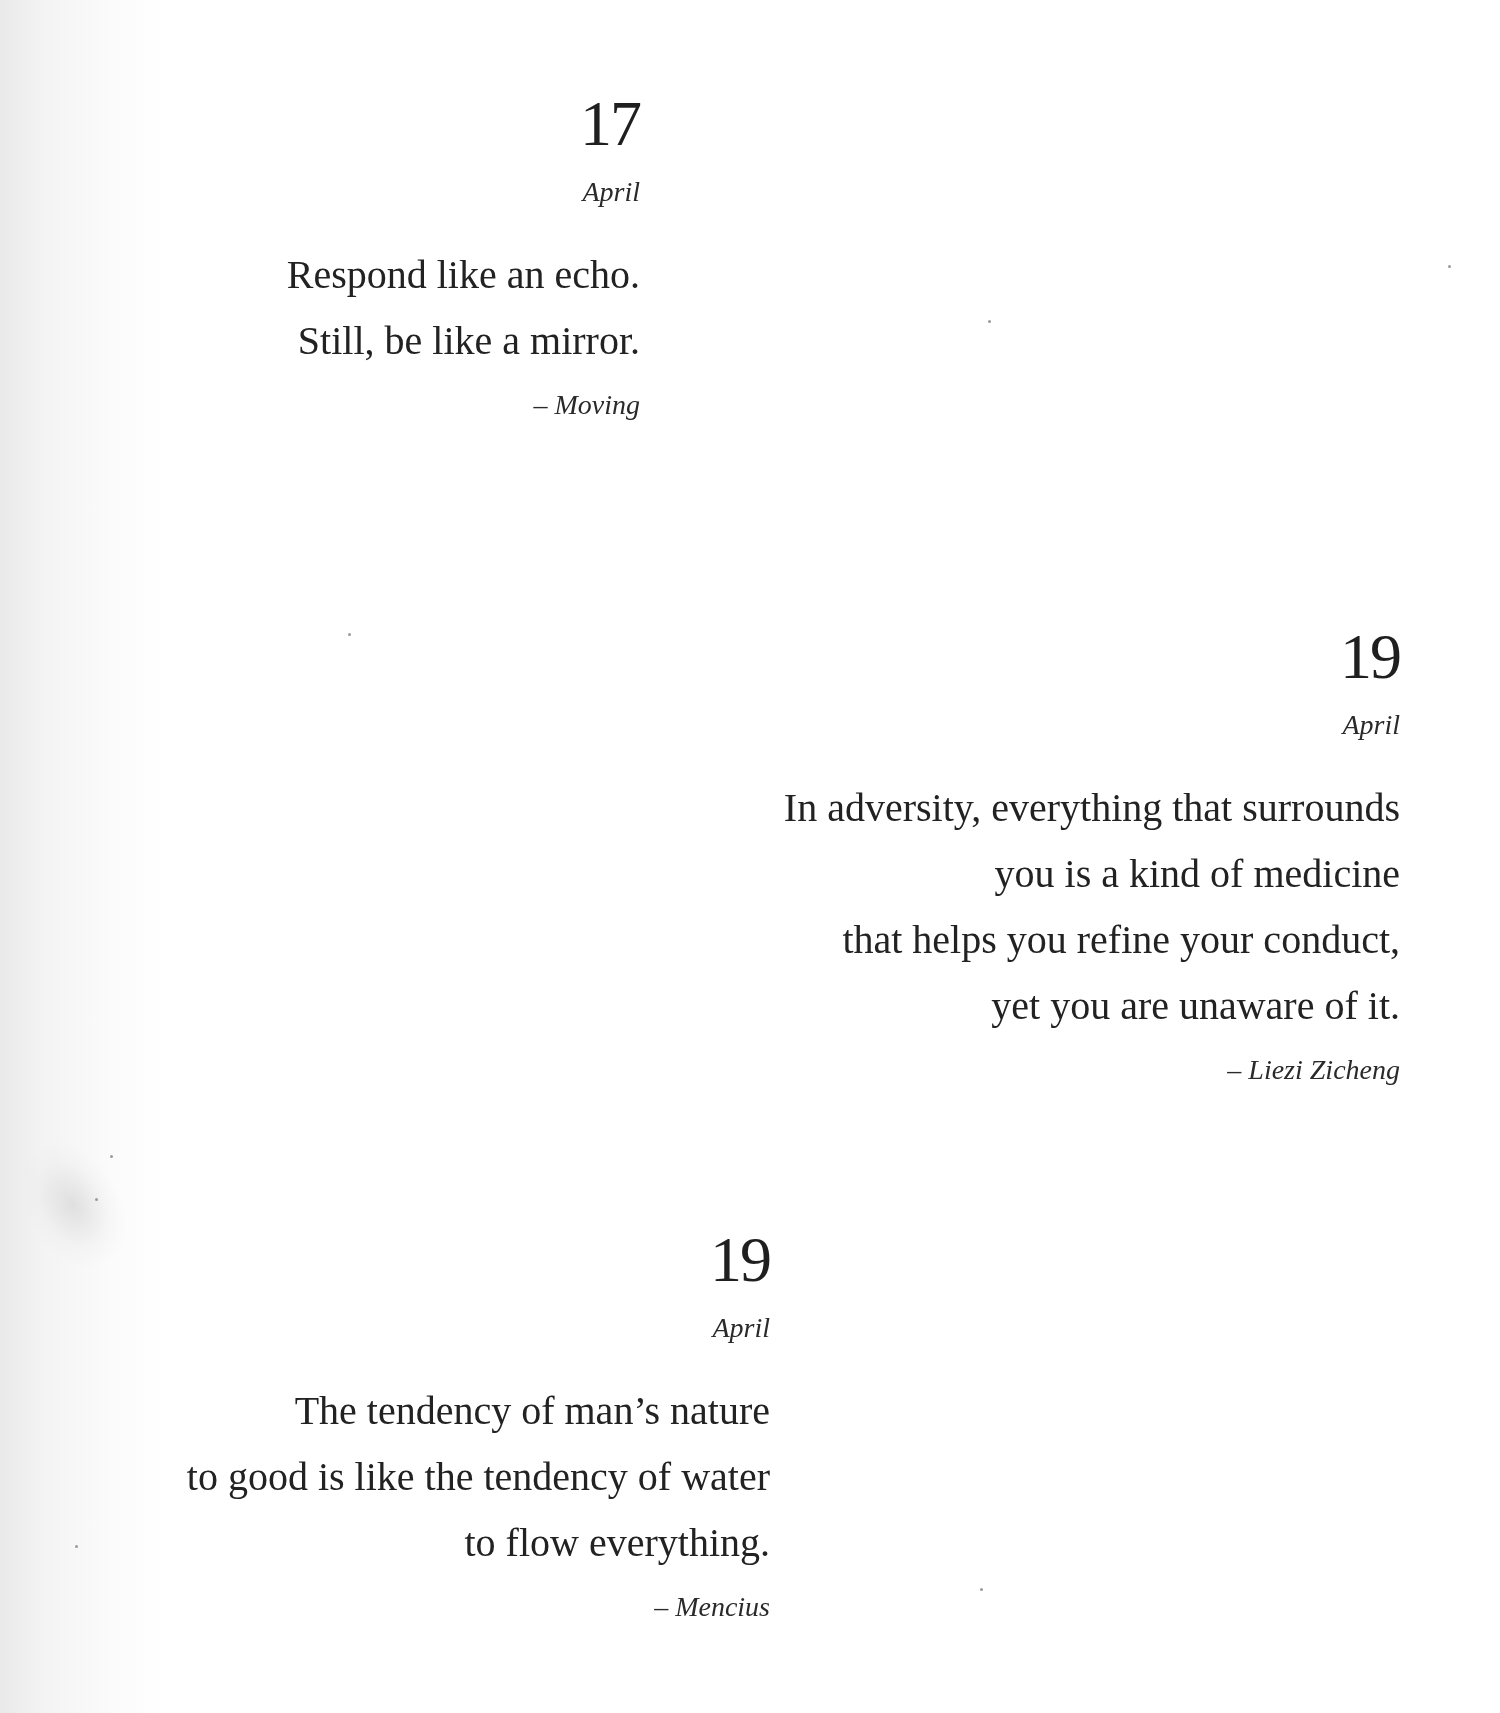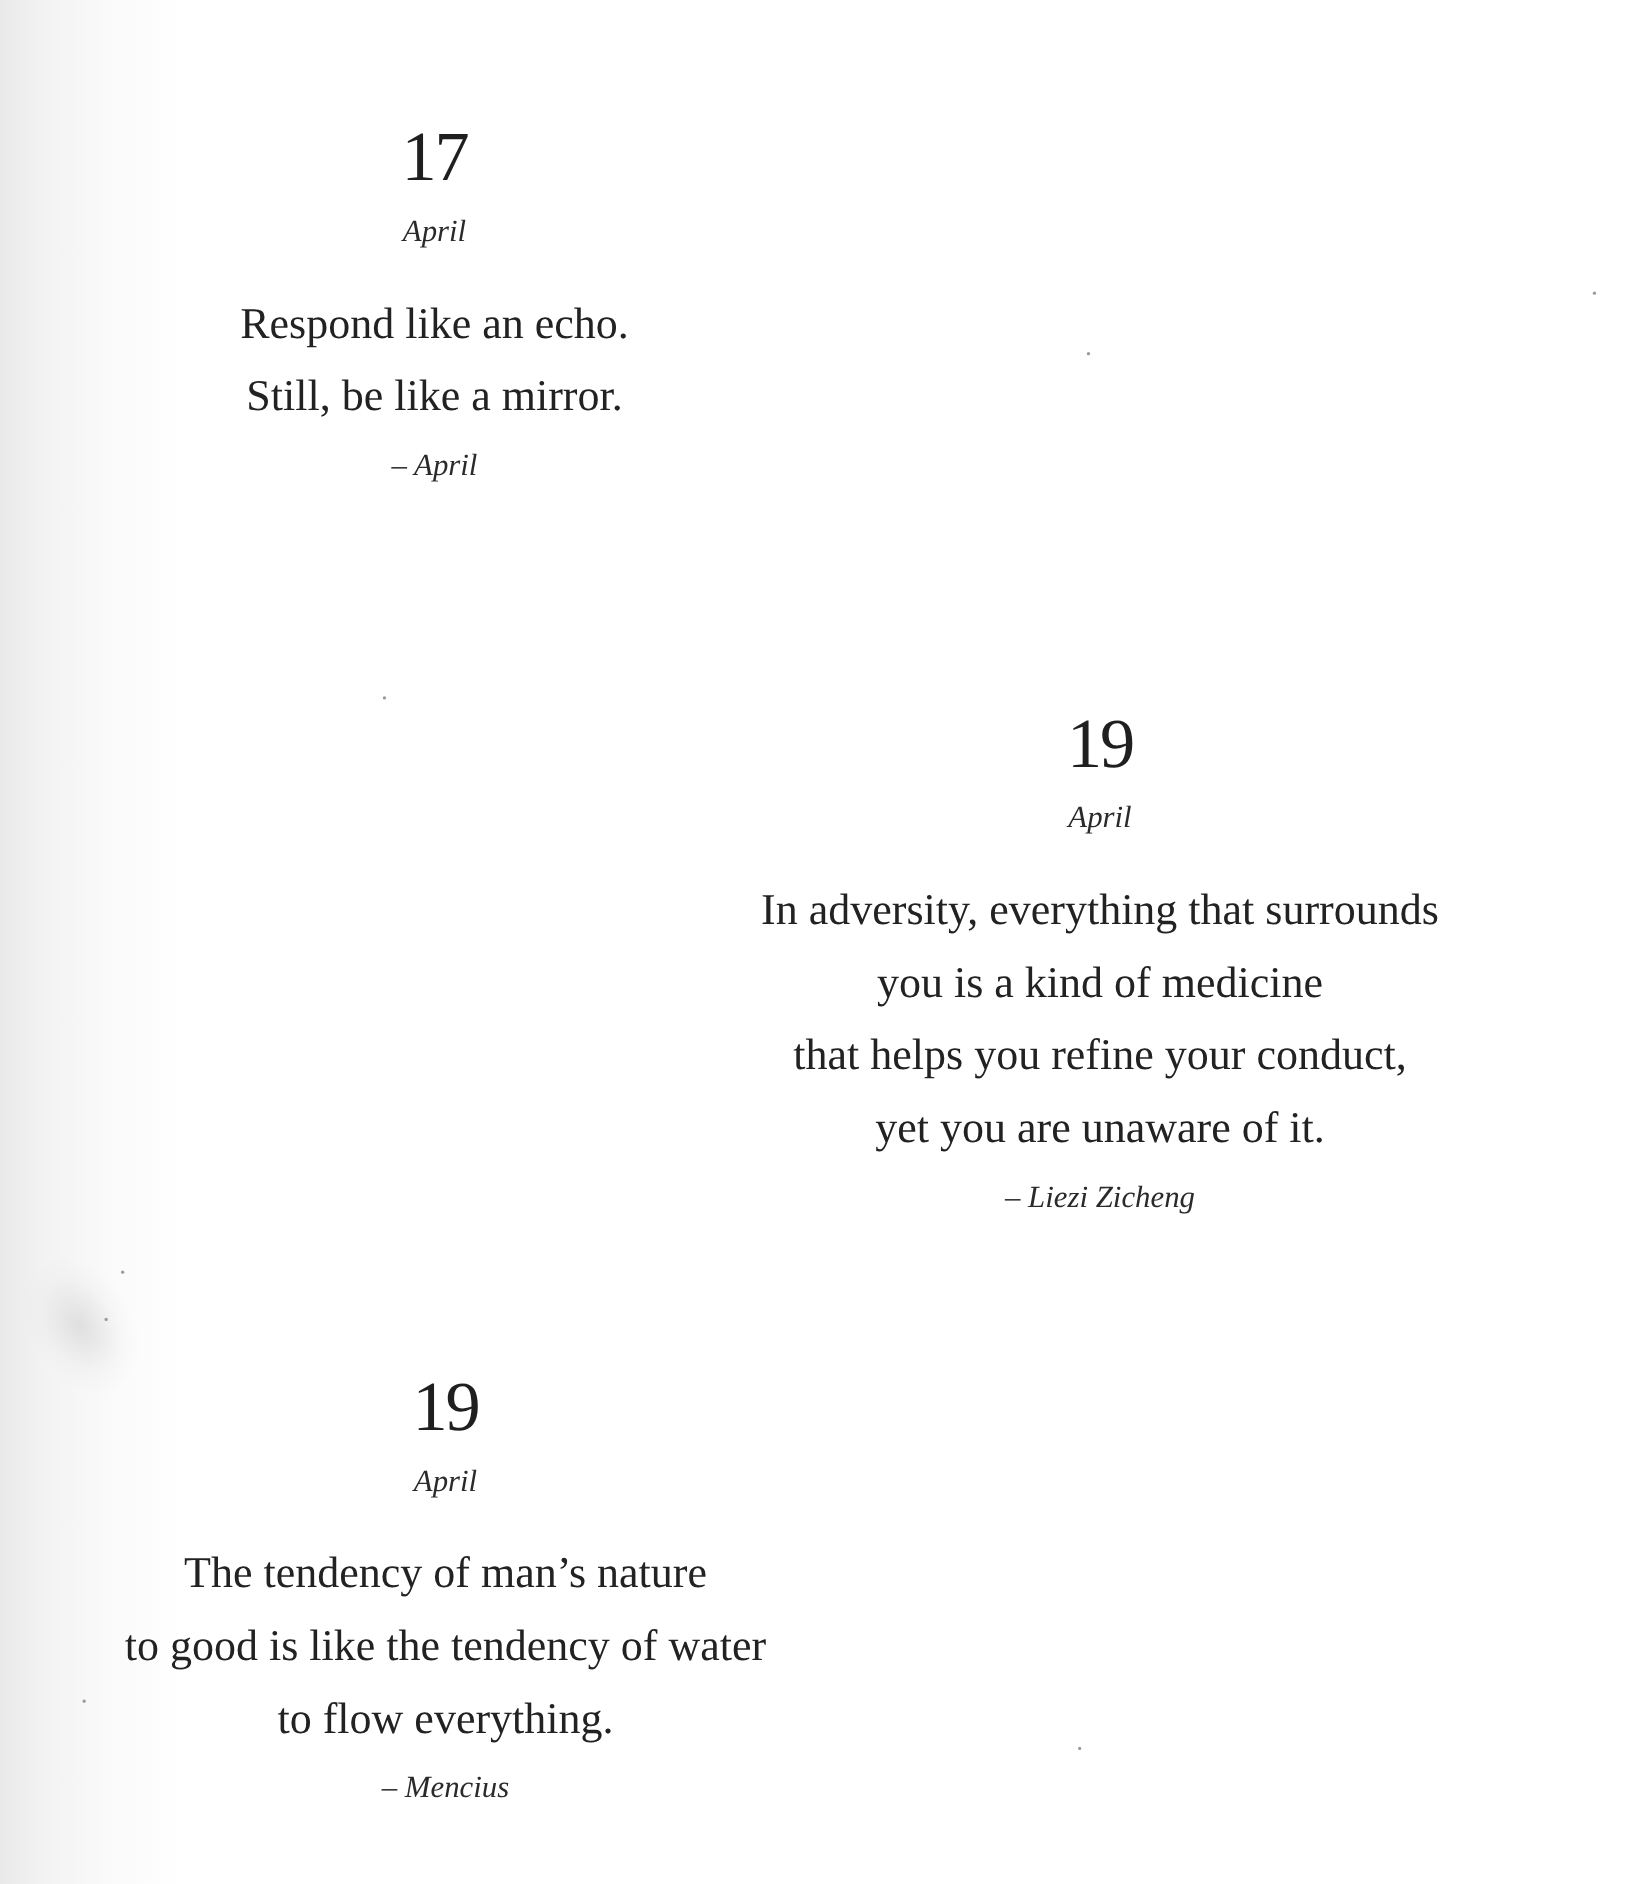--- a/index.html
+++ b/index.html
@@ -17,23 +17,22 @@
   }
   .page {
     position: absolute;
     left: 0; top: 0;
     width: 1500px;
     height: 1713px;
     background: linear-gradient(to right, #e9e9e9 0px, #f3f3f3 40px, #fbfbfb 110px, #ffffff 170px, #ffffff 100%);
   }
   .entry {
     position: absolute;
-    text-align: center;
+    text-align: right;
     white-space: nowrap;
-    margin-top: 19px;
   }
   .day {
     font-size: 64px;
     line-height: 64px;
     letter-spacing: -2px;
     color: #1f1f1f;
   }
   .month {
     font-size: 28px;
     line-height: 40px;
@@ -90,21 +89,21 @@
   <div class="speck" style="left:980px;top:1588px;"></div>
   <div class="speck" style="left:75px;top:1545px;"></div>
 
   <section class="entry" id="entry-17">
     <div class="day">17</div>
     <div class="month">April</div>
     <div class="quote">
       <span class="quote-line">Respond like an echo.</span>
       <span class="quote-line">Still, be like a mirror.</span>
     </div>
-    <div class="attribution">– April</div>
+    <div class="attribution">– Moving</div>
   </section>
 
   <section class="entry" id="entry-18">
     <div class="day">19</div>
     <div class="month">April</div>
     <div class="quote">
       <span class="quote-line">In adversity, everything that surrounds</span>
       <span class="quote-line">you is a kind of medicine</span>
       <span class="quote-line">that helps you refine your conduct,</span>
       <span class="quote-line">yet you are unaware of it.</span>

